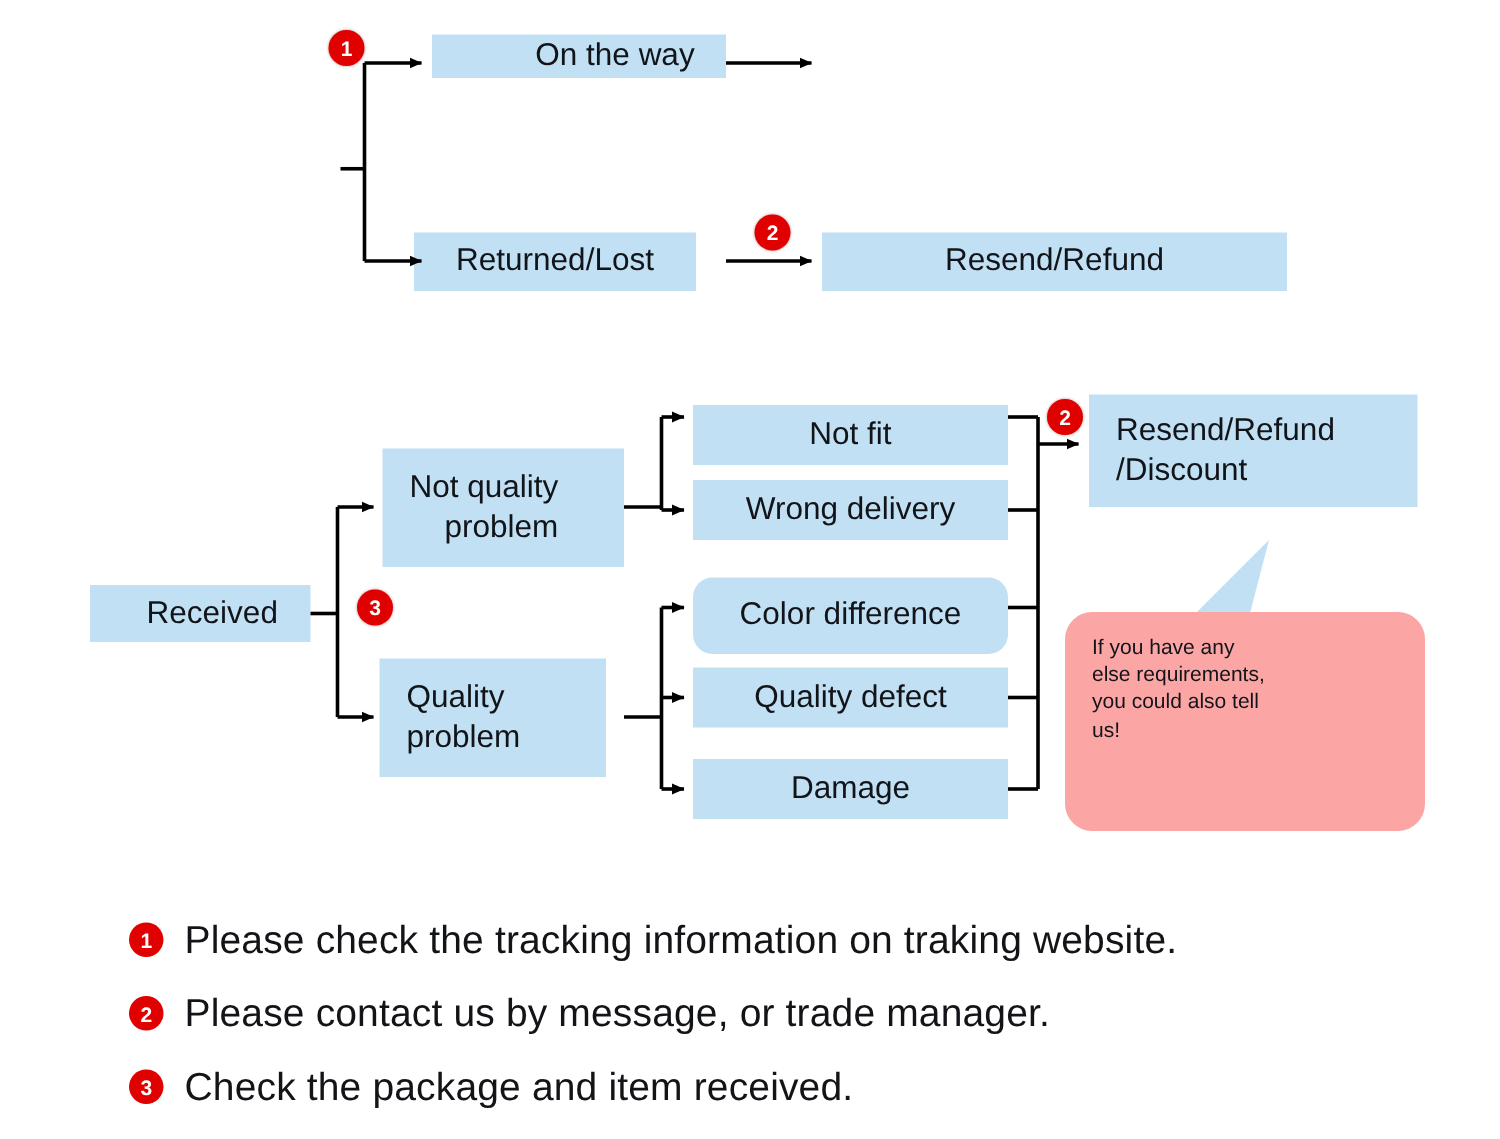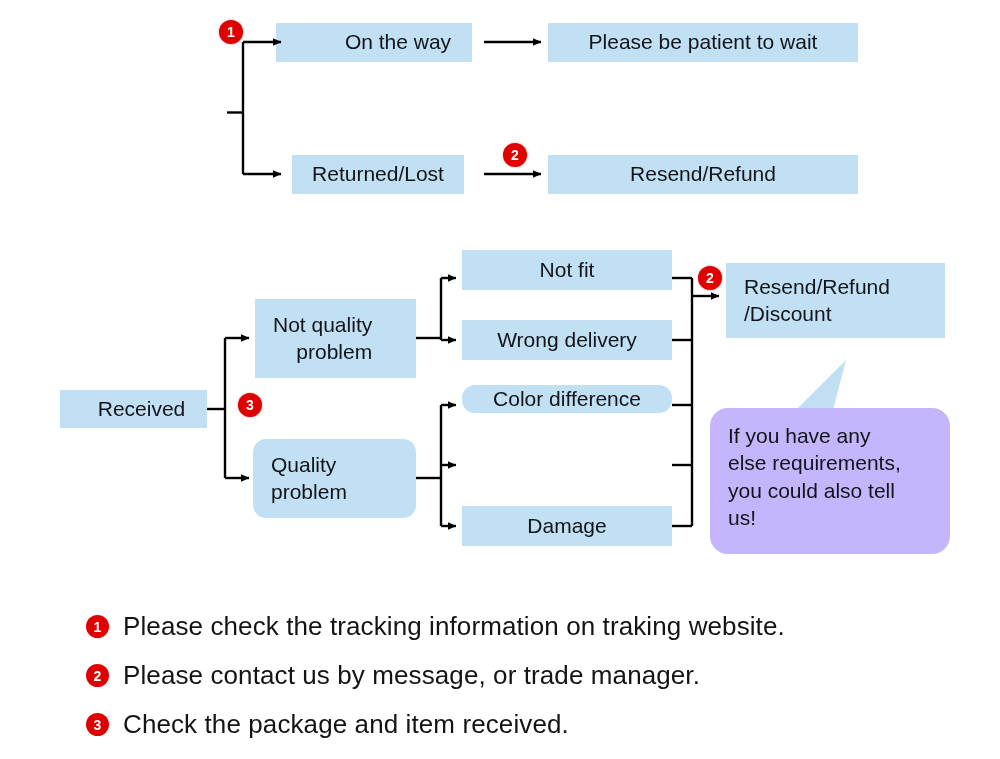--- a/index.html
+++ b/index.html
@@ -55,24 +55,24 @@
     position: absolute;
     left: 0;
     top: 0;
     width: 1000px;
     height: 759px;
     pointer-events: none;
     z-index: 2;
   }
   .bubble {
     position: absolute;
-    background: #c4b5fd;
+    background: #fca5a5;
     border-radius: 18px;
     color: #111418;
-    font-size: 21px;
+    font-size: 14px;
     line-height: 1.30;
     padding: 14px 16px 14px 18px;
     box-sizing: border-box;
     white-space: pre-line;
     z-index: 3;
   }
   .bubble-tail {
     position: absolute;
     z-index: 3;
   }
@@ -157,46 +157,46 @@
     </g>
   </svg>
 
   <svg class="bubble-tail" style="left:780px; top:358px; width:90px; height:70px;" viewBox="0 0 90 70" xmlns="http://www.w3.org/2000/svg">
     <path d="M66,2 L6,62 L52,56 Z" fill="#c2e0f4"></path>
   </svg>
 
 
   <div class="badge" style="left:219px; top:20px;">1</div>
 
-  <div class="box" style="left:276px; top:23px; width:196px; height:39px;padding-left:48px;">On the way</div>
-
-  <div class="box" style="left:548px; top:23px; width:310px; height:39px;">Please be patient to wait</div>
-
-  <div class="box" style="left:292px; top:155px; width:172px; height:39px;">Returned/Lost</div>
+  <div class="box" style="left:288px; top:23px; width:196px; height:29px;padding-left:48px;">On the way</div>
+
+
+  <div class="box" style="left:276px; top:155px; width:188px; height:39px;">Returned/Lost</div>
 
   <div class="badge" style="left:503px; top:143px;">2</div>
 
   <div class="box" style="left:548px; top:155px; width:310px; height:39px;">Resend/Refund</div>
 
   <div class="box" style="left:60px; top:390px; width:147px; height:38px;padding-left:16px;">Received</div>
 
   <div class="badge" style="left:238px; top:393px;">3</div>
 
   <div class="box left-align" style="left:255px; top:299px; width:161px; height:79px;text-align:right;">Not quality
 problem</div>
 
-  <div class="box left-align" style="left:253px; top:439px; width:163px; height:79px;border-radius:13px;">Quality
+  <div class="box left-align" style="left:253px; top:439px; width:151px; height:79px;">Quality
 problem</div>
 
-  <div class="box" style="left:462px; top:250px; width:210px; height:40px;">Not fit</div>
+  <div class="box" style="left:462px; top:270px; width:210px; height:40px;">Not fit</div>
 
   <div class="box" style="left:462px; top:320px; width:210px; height:40px;">Wrong delivery</div>
 
-  <div class="box" style="left:462px; top:385px; width:210px; height:28px;border-radius:13px;">Color difference</div>
-
+  <div class="box" style="left:462px; top:385px; width:210px; height:51px;border-radius:13px;">Color difference</div>
+
+  <div class="box" style="left:462px; top:445px; width:210px; height:40px;">Quality defect</div>
 
   <div class="box" style="left:462px; top:506px; width:210px; height:40px;">Damage</div>
 
   <div class="badge" style="left:698px; top:266px;">2</div>
 
   <div class="box left-align" style="left:726px; top:263px; width:219px; height:75px;">Resend/Refund
 /Discount</div>
 
   <div class="bubble" style="left:710px; top:408px; width:240px; height:146px;">If you have any
 else requirements,

